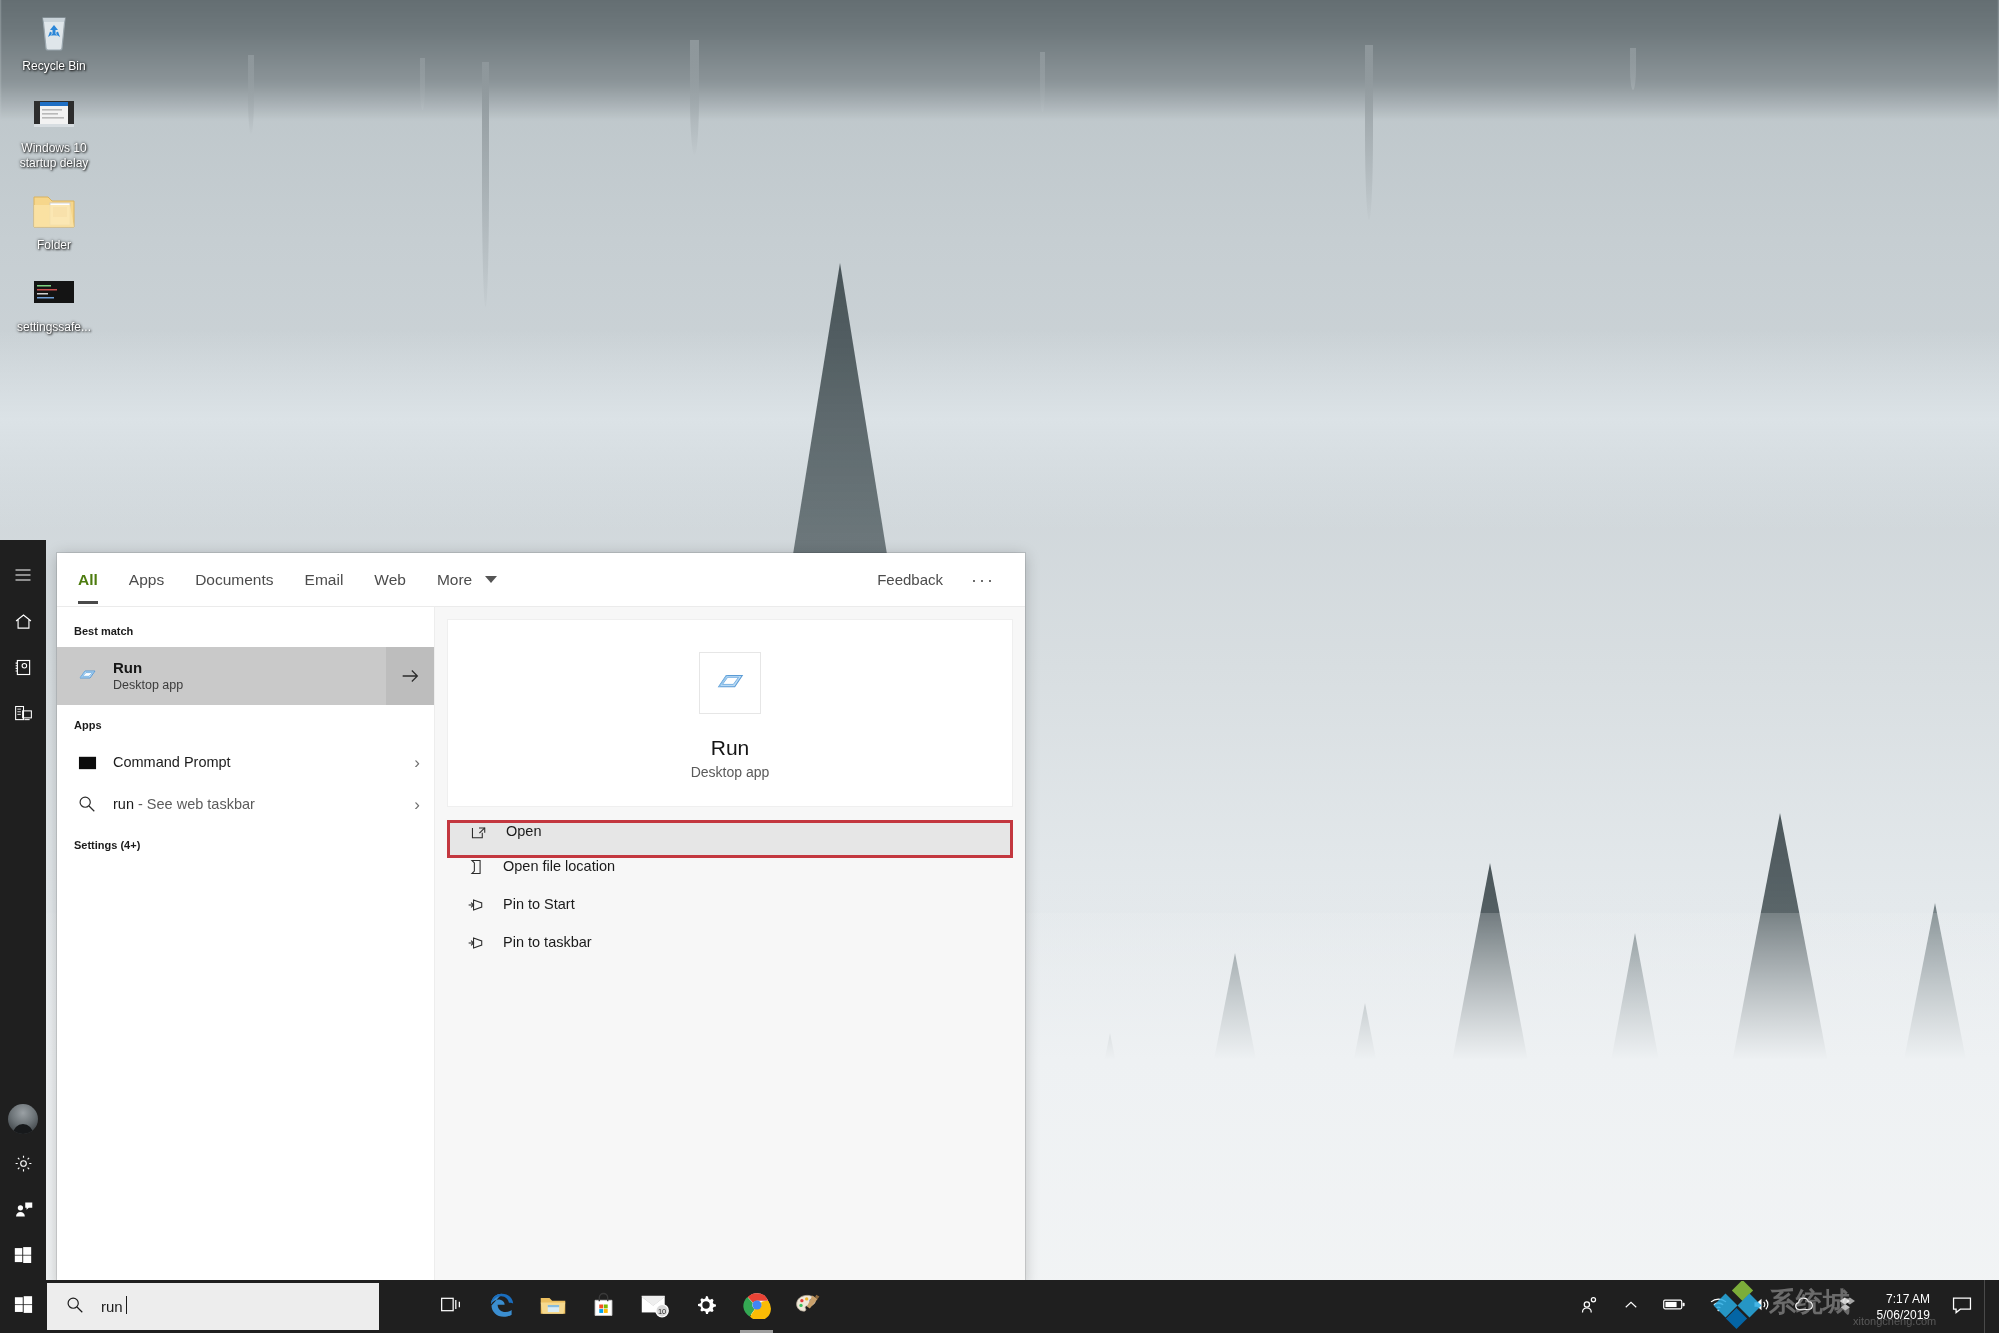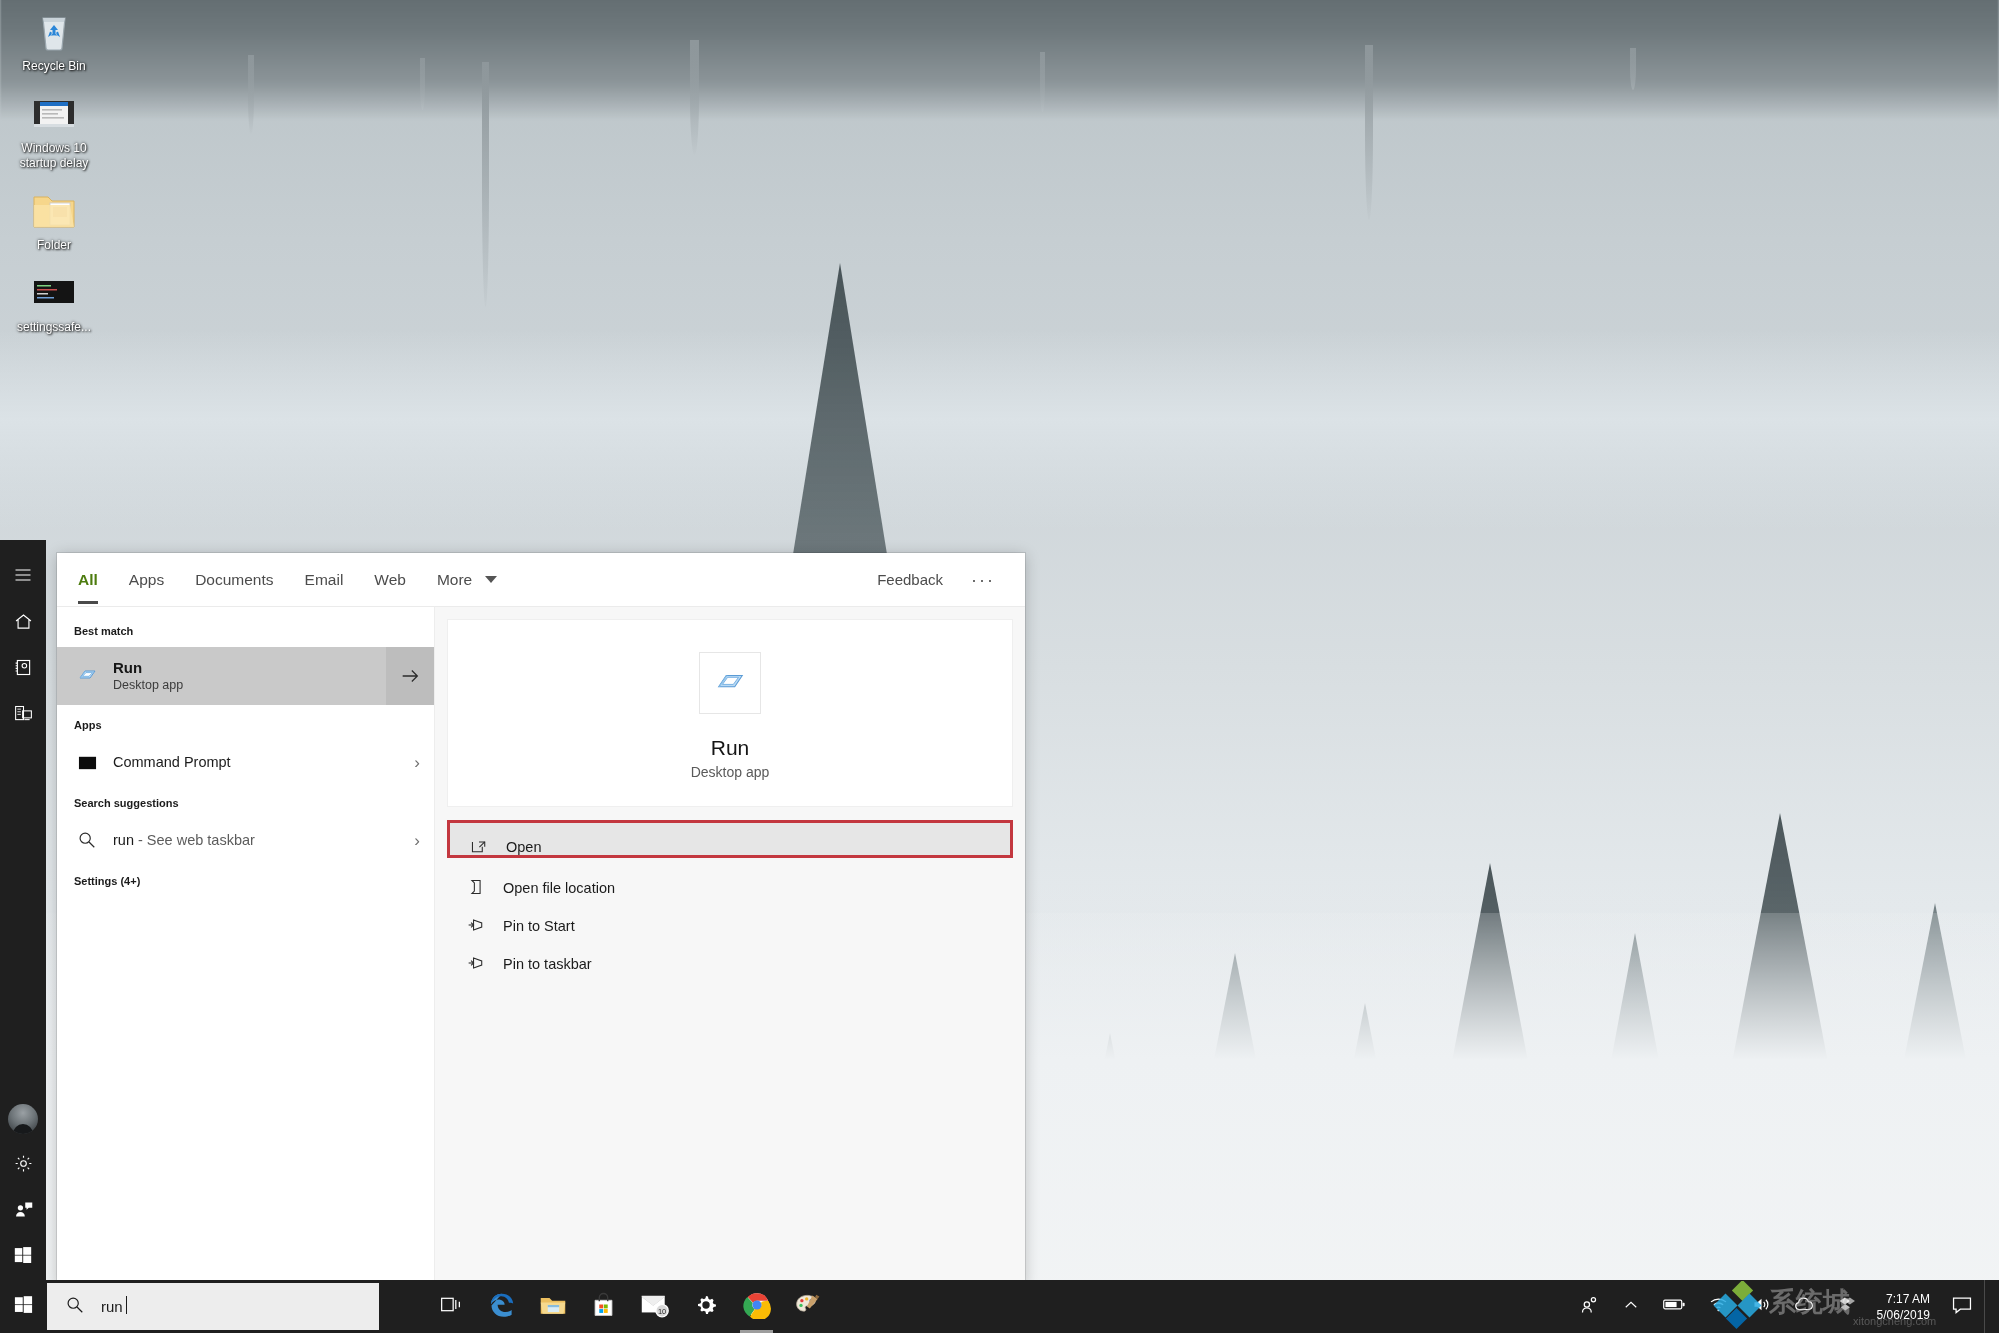--- a/index.html
+++ b/index.html
@@ -146,21 +146,21 @@
   }
   #preview-tile {
     width: 62px; height: 62px; background: #ffffff;
     border: 1px solid #e6e6e6;
     display: flex; align-items: center; justify-content: center;
   }
   #preview-title { margin-top: 22px; font-size: 21px; color: #161616; }
   #preview-sub { margin-top: 4px; font-size: 14px; color: #5a5a5a; }
   #actions { margin-top: 13px; display: flex; flex-direction: column; }
   .action-row {
-    display: flex; align-items: flex-end; height: 38px;
+    display: flex; align-items: flex-start; height: 38px;
     padding-left: 16px; cursor: default;
   }
   .action-row.highlight {
     background: #e6e6e6;
     border: 3px solid #c3373f;
   }
   .action-row .ic { width: 26px; flex: 0 0 26px; display: flex; align-items: center; justify-content: center; }
   .action-label { margin-left: 14px; font-size: 14.5px; color: #1b1b1b; }
 
   
@@ -371,21 +371,20 @@
       <div class="res-row">
         <span class="ic">
           <svg viewBox="0 0 20 20" width="19" height="19">
               <rect x="1" y="4" width="18" height="13" fill="#0c0c0c"></rect>
             </svg>
         </span>
         <span class="res-label">Command Prompt</span>
         <span class="chev">›</span>
       </div>
 
-      <div class="group-head">Search suggestions</div>
 
       <div class="res-row">
         <span class="ic">
           <svg viewBox="0 0 22 22" width="20" height="20">
             <circle cx="9" cy="9" r="5.6" fill="none" stroke="#2b2b2b" stroke-width="1.3"></circle>
             <path d="M13.2 13.2 L19 19" stroke="#2b2b2b" stroke-width="1.3" fill="none"></path>
           </svg>
         </span>
         <span class="res-label"><span>run</span><span class="muted"> - See web taskbar</span></span>
         <span class="chev">›</span>

